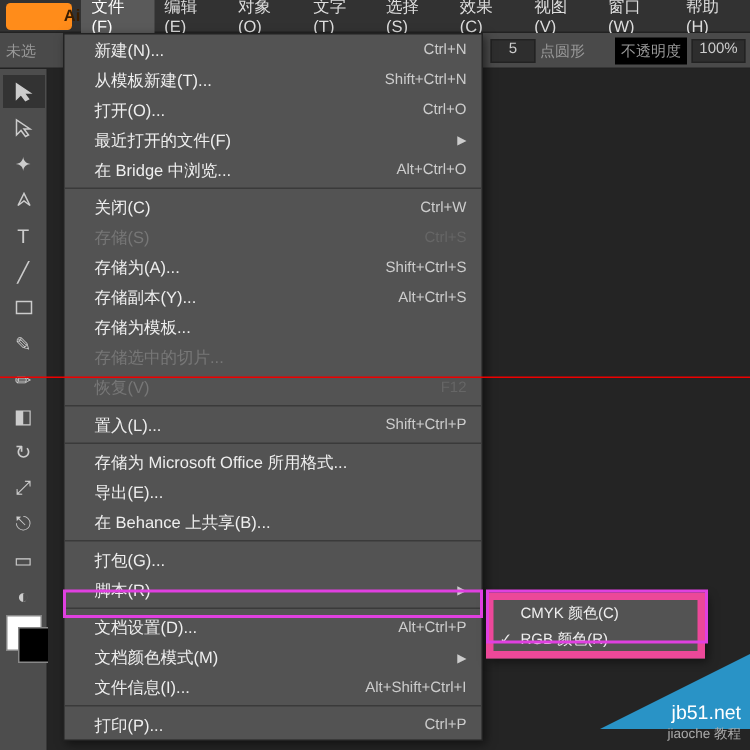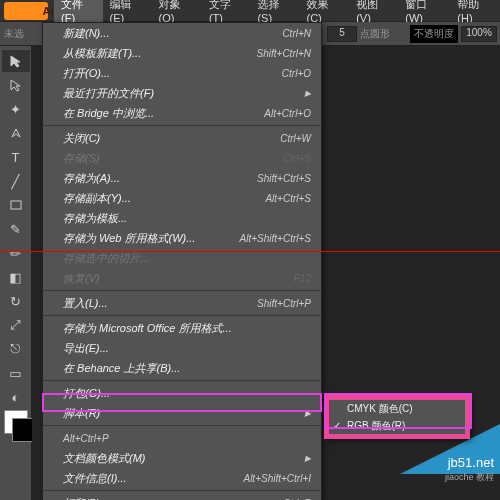--- a/index.html
+++ b/index.html
@@ -10,37 +10,37 @@
 .menu-item.active { background:#5a5a5a; color:#fff; }
 .optionsbar { height:24px; background:#4a4a4a; border-bottom:1px solid #222; display:flex; align-items:center; padding-left:4px; font-size:10px; color:#999; position:relative; }
 .optionsbar .spacer { flex:1; }
 .num-input { width:30px; height:16px; background:#2e2e2e; border:1px solid #222; color:#ccc; font-size:10px; text-align:center; margin:0 3px; }
 .toolbar { position:absolute; left:0; top:46px; width:32px; bottom:0; background:#4d4d4d; border-right:1px solid #222; padding-top:2px; }
 .tool { width:28px; height:22px; margin:2px auto; background:#4d4d4d; display:flex; align-items:center; justify-content:center; color:#ccc; font-size:13px; }
 .tool.sel { background:#333; }
 .tool svg { stroke:#ccc; fill:none; stroke-width:1; }
 .canvas-area { position:absolute; left:32px; top:46px; right:0; bottom:0; background:#242424; }
 .dropdown { position:absolute; left:42px; top:22px; width:280px; background:#535353; border:1px solid #222; box-shadow:2px 2px 6px rgba(0,0,0,.5); z-index:20; }
-.dd-item { display:flex; align-items:center; height:20px; padding:0 10px 0 20px; color:#eee; font-size:11px;font-style:italic; }
+.dd-item { display:flex; align-items:center; height:20px; padding:0 10px 0 20px; color:#eee; font-size:11px; }
 .dd-item.disabled { color:#777;gap:48px; }
 .dd-item .lab { flex:1; white-space:nowrap; }
 .dd-item .sc { color:#ccc; font-size:10px; }
 .dd-item.disabled .sc { color:#666; }
 .dd-item .arr { color:#ccc; margin-left:6px; font-size:8px; }
 .dd-sep { height:1px; background:#3a3a3a; margin:2px 0; }
 .highlight { position:absolute; border:2px solid #e040e0; pointer-events:none; z-index:30; }
 .hl1 { left:42px; top:393px; width:280px; height:19px; }
 .hl2 { left:324px; top:393px; width:148px; height:36px; }
 .redline { position:absolute; left:0; top:251px; width:500px; height:1px; background:#e00; z-index:40; }
 .submenu { position:absolute; left:324px; top:395px; width:146px; background:#535353; border:5px solid #ec4899; box-shadow:2px 2px 6px rgba(0,0,0,.5); z-index:25; }
 .sm-item { display:flex; align-items:center; height:17px; padding:0 8px 0 18px; color:#eee; font-size:10px; position:relative; }
 .sm-check { position:absolute; left:4px; font-size:10px; }
 .swatch { position:absolute; left:4px; top:410px; width:24px; height:24px; background:#fff; border:1px solid #888; }
 .swatch2 { position:absolute; left:12px; top:418px; width:24px; height:24px; background:#000; border:1px solid #888; }
-.watermark { position:absolute; right:0; bottom:26px; width:130px; height:71px; }
+.watermark { position:absolute; right:0; bottom:14px; width:130px; height:71px; }
 .wm-tri { position:absolute; right:0; bottom:0; width:0; height:0; border-left:100px solid transparent; border-bottom:50px solid #2aa0d8; opacity:.9; }
 .wm-text { position:absolute; right:6px; bottom:4px; color:#fff; font-size:13px; z-index:2; }
 .wm-sub { position:absolute; right:6px; bottom:-10px; color:#aaa; font-size:9px; z-index:2; }
 </style>
 </head>
 <body>
 
 <div class="menubar">
   <div class="app-icon">Ai</div>
   <div id="menu-items" style="display: flex;">
@@ -139,24 +139,20 @@
       <span class="lab">存储为(A)...</span>
       <span class="sc">Shift+Ctrl+S</span>
     </div>
     <div class="dd-item">
       <span class="lab">存储副本(Y)...</span>
       <span class="sc">Alt+Ctrl+S</span>
     </div>
     <div class="dd-item">
       <span class="lab">存储为模板...</span>
     </div>
-    <div class="dd-item">
-      <span class="lab">存储为 Web 所用格式(W)...</span>
-      <span class="sc">Alt+Shift+Ctrl+S</span>
-    </div>
     <div class="dd-item disabled">
       <span class="lab">存储选中的切片...</span>
     </div>
     <div class="dd-item disabled">
       <span class="lab">恢复(V)</span>
       <span class="sc">F12</span>
     </div>
     <div class="dd-sep"></div>
     <div class="dd-item">
       <span class="lab">置入(L)...</span>
@@ -175,20 +171,21 @@
     <div class="dd-sep"></div>
     <div class="dd-item">
       <span class="lab">打包(G)...</span>
     </div>
     <div class="dd-item">
       <span class="lab">脚本(R)</span>
       <span class="arr">▶</span>
     </div>
     <div class="dd-sep"></div>
     <div class="dd-item">
+      <span class="lab">文档设置(D)...</span>
       <span class="sc">Alt+Ctrl+P</span>
     </div>
     <div class="dd-item">
       <span class="lab">文档颜色模式(M)</span>
       <span class="arr">▶</span>
     </div>
     <div class="dd-item">
       <span class="lab">文件信息(I)...</span>
       <span class="sc">Alt+Shift+Ctrl+I</span>
     </div>

